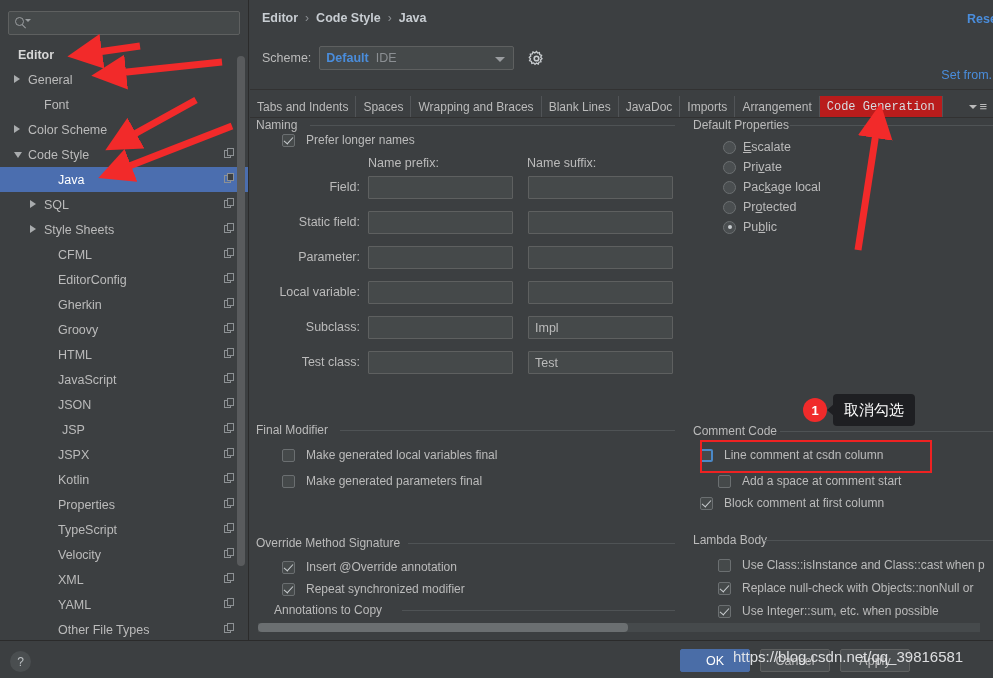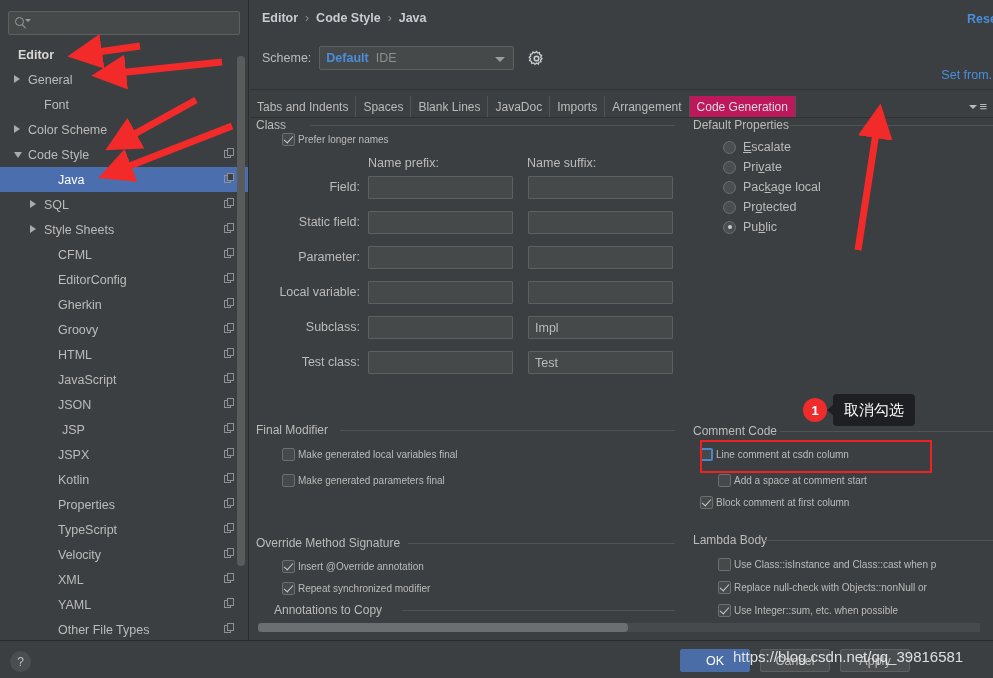--- a/index.html
+++ b/index.html
@@ -123,21 +123,21 @@
   
   #tabs {
     position: absolute; left: 0; top: 96px; width: 743px; height: 21px;
     display: flex; align-items: stretch; background: #3c3f41;
   }
   .tab {
     display: flex; align-items: center; padding: 0 7px;
     font-size: 12px; color: #bbbbbb; border-right: 1px solid #515457;
     white-space: nowrap;
   }
-  .tab.active { background: #be185d; color: #d8dde1; }
+  .tab.active { background: #b91c1c; color: #d8dde1; font-family: Liberation Mono, monospace; }
   #tab-overflow {
     margin-left: auto; display: flex; align-items: center; gap: 2px;
     padding: 0 6px; color: #bbbbbb;
   }
   #tabs-underline {
     position: absolute; left: 0; top: 117px; width: 743px; height: 1px;
     background: #323232;
   }
 
   
@@ -159,22 +159,22 @@
   .label-l {
     position: absolute; font-size: 12.5px; color: #bbbbbb; white-space: nowrap;
   }
   .textfield {
     position: absolute; height: 23px; background: #45494a;
     border: 1px solid #5e6060; border-radius: 1px;
     display: flex; align-items: center; padding-left: 6px;
     font-size: 12.5px; color: #bbbbbb;
   }
   .cb-row {
-    position: absolute; display: flex; align-items: center; gap: 3px;
-    font-size: 10px; color: #bbbbbb; white-space: nowrap;
+    position: absolute; display: flex; align-items: center; gap: 11px;
+    font-size: 12px; color: #bbbbbb; white-space: nowrap;
   }
   .cbx {
     width: 13px; height: 13px; border: 1px solid #6b6f71; border-radius: 2px;
     background: #45494a; position: relative; flex: none;
   }
   .cbx.checked::after {
     content: ""; position: absolute; left: 3px; top: 0px;
     width: 4px; height: 8px; border: solid #c9cdd0;
     border-width: 0 1.7px 1.7px 0; transform: rotate(42deg);
   }
@@ -454,35 +454,36 @@
         </svg>
       </span>
     </div>
 
     <div id="setfrom-link">Set from...</div>
     <div id="hdr-divider"></div>
 
     <div id="tabs">
       <div class="tab">Tabs and Indents</div>
         <div class="tab">Spaces</div>
+        <div class="tab">Wrapping and Braces</div>
         <div class="tab">Blank Lines</div>
         <div class="tab">JavaDoc</div>
         <div class="tab">Imports</div>
         <div class="tab">Arrangement</div>
         <div class="tab active">Code Generation</div>
         <div id="tab-overflow">
         <span style="display:inline-block;border-left:4px solid transparent;border-right:4px solid transparent;border-top:4px solid #bbb;"></span>
         <span style="font-size:13px;line-height:13px;">≡</span>
       </div>
     </div>
     <div id="tabs-underline"></div>
 
     <div id="content">
 
-      <div class="group-title" style="left:6px; top:0px;">Class</div>
+      <div class="group-title" style="left:6px; top:0px;">Naming</div>
       <div class="group-line" style="left:60px; top:7px; width:365px;"></div>
 
       <div class="cb-row" style="left:32px; top:15px;">
         <span class="cbx checked"></span>
         <span>Prefer longer names</span>
       </div>
 
       <div class="label-l" style="left:118px; top:38px;">Name prefix:</div>
       <div class="label-l" style="left:277px; top:38px;">Name suffix:</div>
 

